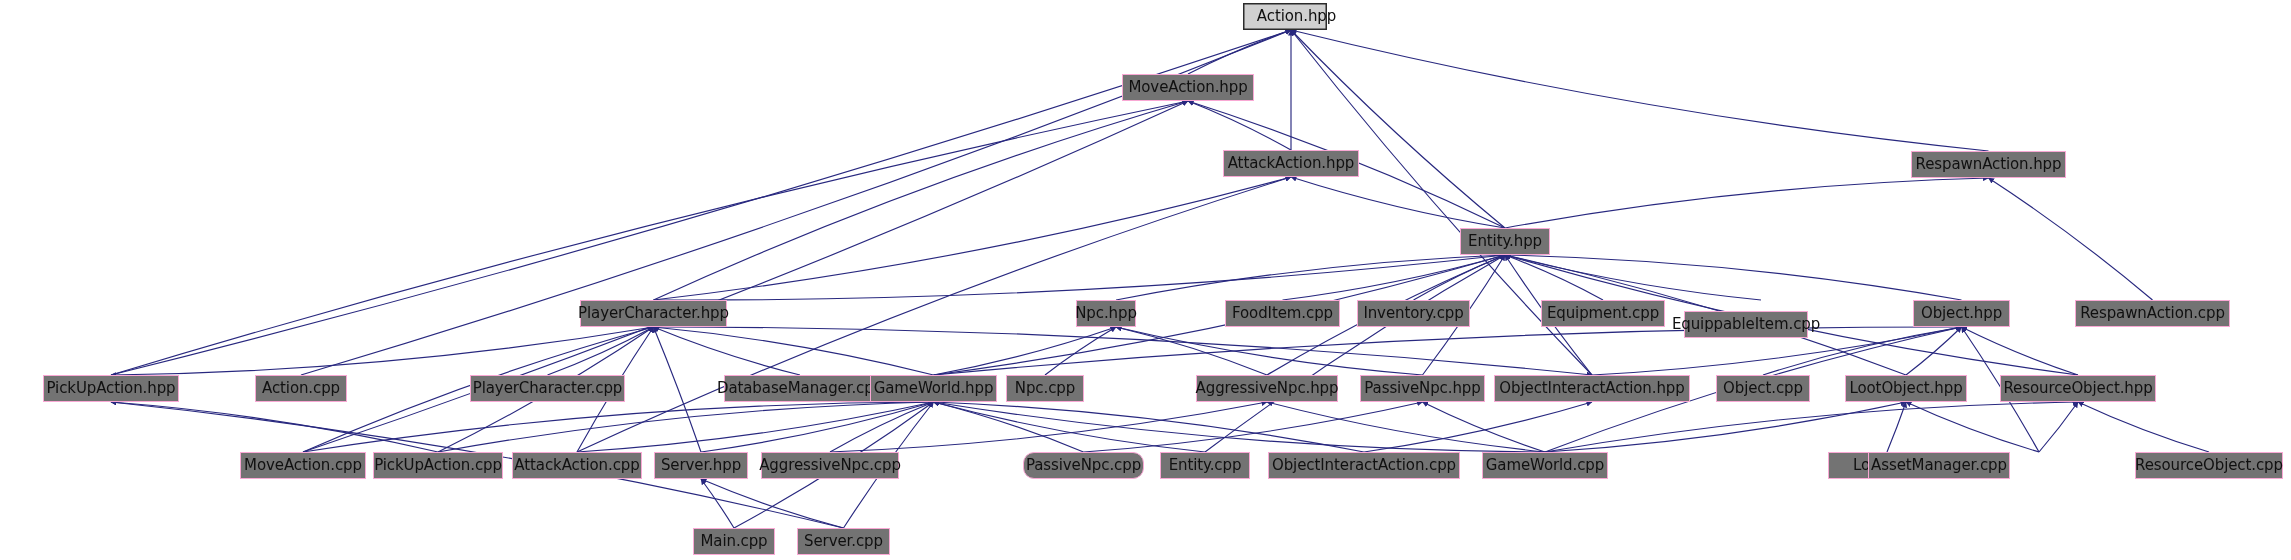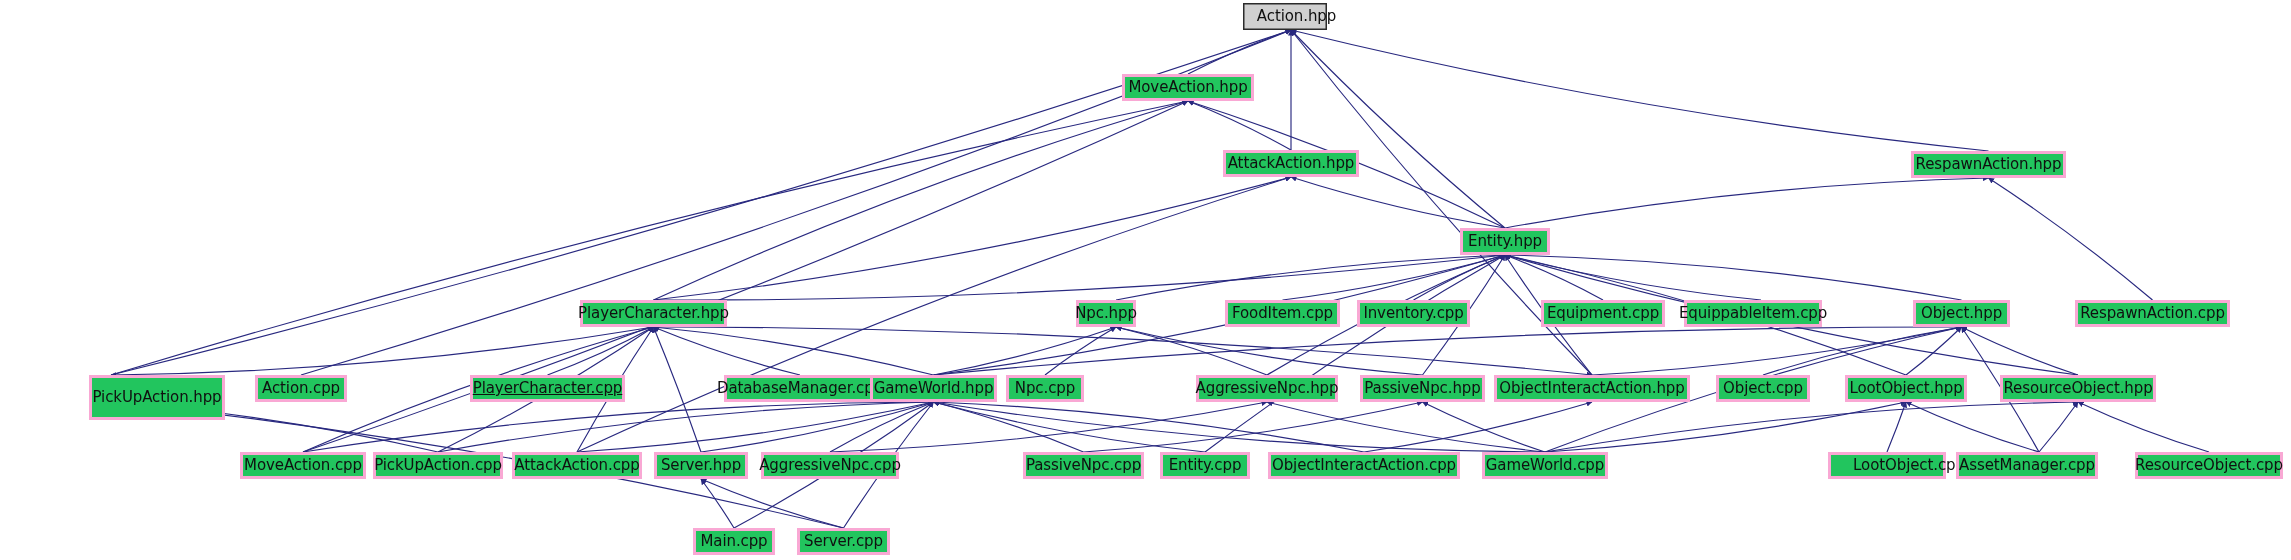--- a/index.html
+++ b/index.html
@@ -13,22 +13,22 @@
   }
   #edge-layer{
     position:absolute;
     left:0;top:0;
     width:2291px;height:560px;
     pointer-events:none;
   }
   .node{
     position:absolute;
     box-sizing:border-box;
-    border:3px solid #f9a8d4;
-    background:#22c55e;
+    border:1px solid #f9a8d4;
+    background:#737373;
     color:#101010;
     font-size:15px;
     line-height:1;
     display:flex;
     align-items:center;
     justify-content:center;
     white-space:nowrap;
     letter-spacing:-0.1px;
     z-index:5;
   }
@@ -158,36 +158,36 @@
       </div>
       <div class="node" style="left: 1225px; top: 300px; width: 115px; height: 27px;">
         <span class="node-label">FoodItem.cpp</span>
       </div>
       <div class="node" style="left: 1357px; top: 300px; width: 113px; height: 27px;">
         <span class="node-label">Inventory.cpp</span>
       </div>
       <div class="node" style="left: 1541px; top: 300px; width: 124px; height: 27px;">
         <span class="node-label">Equipment.cpp</span>
       </div>
-      <div class="node" style="left: 1684px; top: 300px; width: 138px; height: 27px;">
+      <div class="node" style="left: 1684px; top: 311px; width: 124px; height: 27px;">
         <span class="node-label">EquippableItem.cpp</span>
       </div>
       <div class="node" style="left: 1913px; top: 300px; width: 97px; height: 27px;">
         <span class="node-label">Object.hpp</span>
       </div>
       <div class="node" style="left: 2075px; top: 300px; width: 155px; height: 27px;">
         <span class="node-label">RespawnAction.cpp</span>
       </div>
-      <div class="node" style="left: 43px; top: 375px; width: 136px; height: 45px; margin-left: 46px;">
+      <div class="node" style="left: 43px; top: 375px; width: 136px; height: 27px;">
         <span class="node-label">PickUpAction.hpp</span>
       </div>
       <div class="node" style="left: 255px; top: 375px; width: 92px; height: 27px;">
         <span class="node-label">Action.cpp</span>
       </div>
-      <div class="node" style="left: 470px; top: 375px; width: 155px; height: 27px; text-decoration: underline;">
+      <div class="node" style="left: 470px; top: 375px; width: 155px; height: 27px;">
         <span class="node-label">PlayerCharacter.cpp</span>
       </div>
       <div class="node" style="left: 724px; top: 375px; width: 152px; height: 27px;">
         <span class="node-label">DatabaseManager.cpp</span>
       </div>
       <div class="node" style="left: 870px; top: 375px; width: 127px; height: 27px;">
         <span class="node-label">GameWorld.hpp</span>
       </div>
       <div class="node" style="left: 1006px; top: 375px; width: 78px; height: 27px;">
         <span class="node-label">Npc.cpp</span>
@@ -218,36 +218,36 @@
       </div>
       <div class="node" style="left: 512px; top: 452px; width: 130px; height: 27px;">
         <span class="node-label">AttackAction.cpp</span>
       </div>
       <div class="node" style="left: 654px; top: 452px; width: 94px; height: 27px;">
         <span class="node-label">Server.hpp</span>
       </div>
       <div class="node" style="left: 761px; top: 452px; width: 138px; height: 27px;">
         <span class="node-label">AggressiveNpc.cpp</span>
       </div>
-      <div class="node" style="left: 1023px; top: 452px; width: 121px; height: 27px;">
+      <div class="node" style="left: 1023px; top: 452px; width: 121px; height: 27px; border-radius: 11px;">
         <span class="node-label">PassiveNpc.cpp</span>
       </div>
       <div class="node" style="left: 1160px; top: 452px; width: 90px; height: 27px;">
         <span class="node-label">Entity.cpp</span>
       </div>
       <div class="node" style="left: 1268px; top: 452px; width: 192px; height: 27px;">
         <span class="node-label">ObjectInteractAction.cpp</span>
       </div>
       <div class="node" style="left: 1482px; top: 452px; width: 126px; height: 27px; align-items: center;">
         <span class="node-label">GameWorld.cpp</span>
       </div>
       <div class="node" style="left: 1828px; top: 452px; width: 118px; height: 27px; padding-left: 44px;">
         <span class="node-label">LootObject.cpp</span>
       </div>
-      <div class="node" style="left: 1956px; top: 452px; width: 142px; height: 27px;">
+      <div class="node" style="left: 1868px; top: 452px; width: 142px; height: 27px;">
         <span class="node-label">AssetManager.cpp</span>
       </div>
       <div class="node" style="left: 2135px; top: 452px; width: 148px; height: 27px;">
         <span class="node-label">ResourceObject.cpp</span>
       </div>
       <div class="node" style="left: 693px; top: 528px; width: 82px; height: 27px;">
         <span class="node-label">Main.cpp</span>
       </div>
       <div class="node" style="left: 797px; top: 528px; width: 93px; height: 27px;">
         <span class="node-label">Server.cpp</span>

